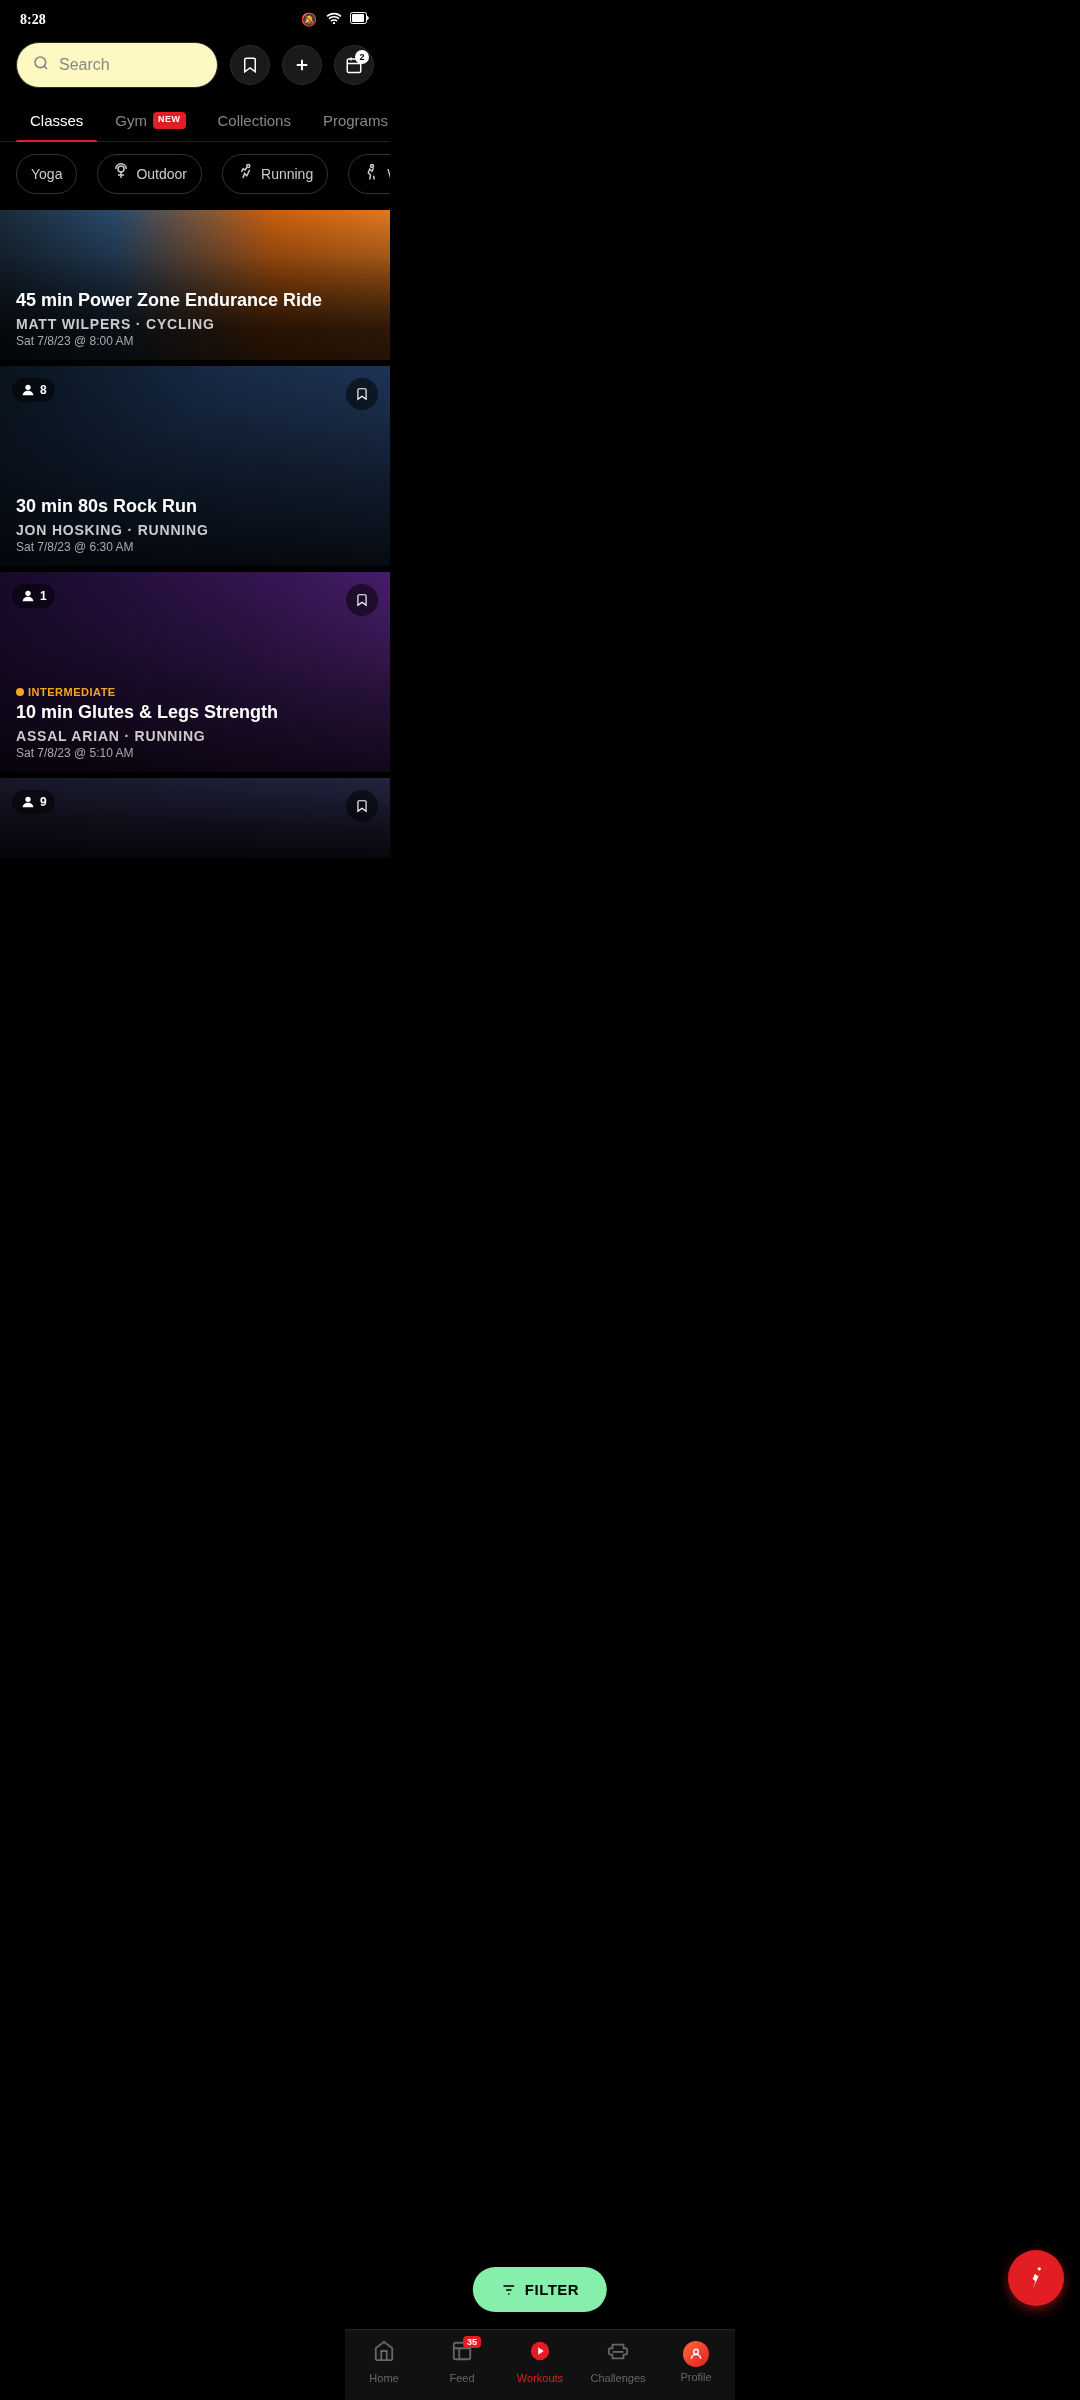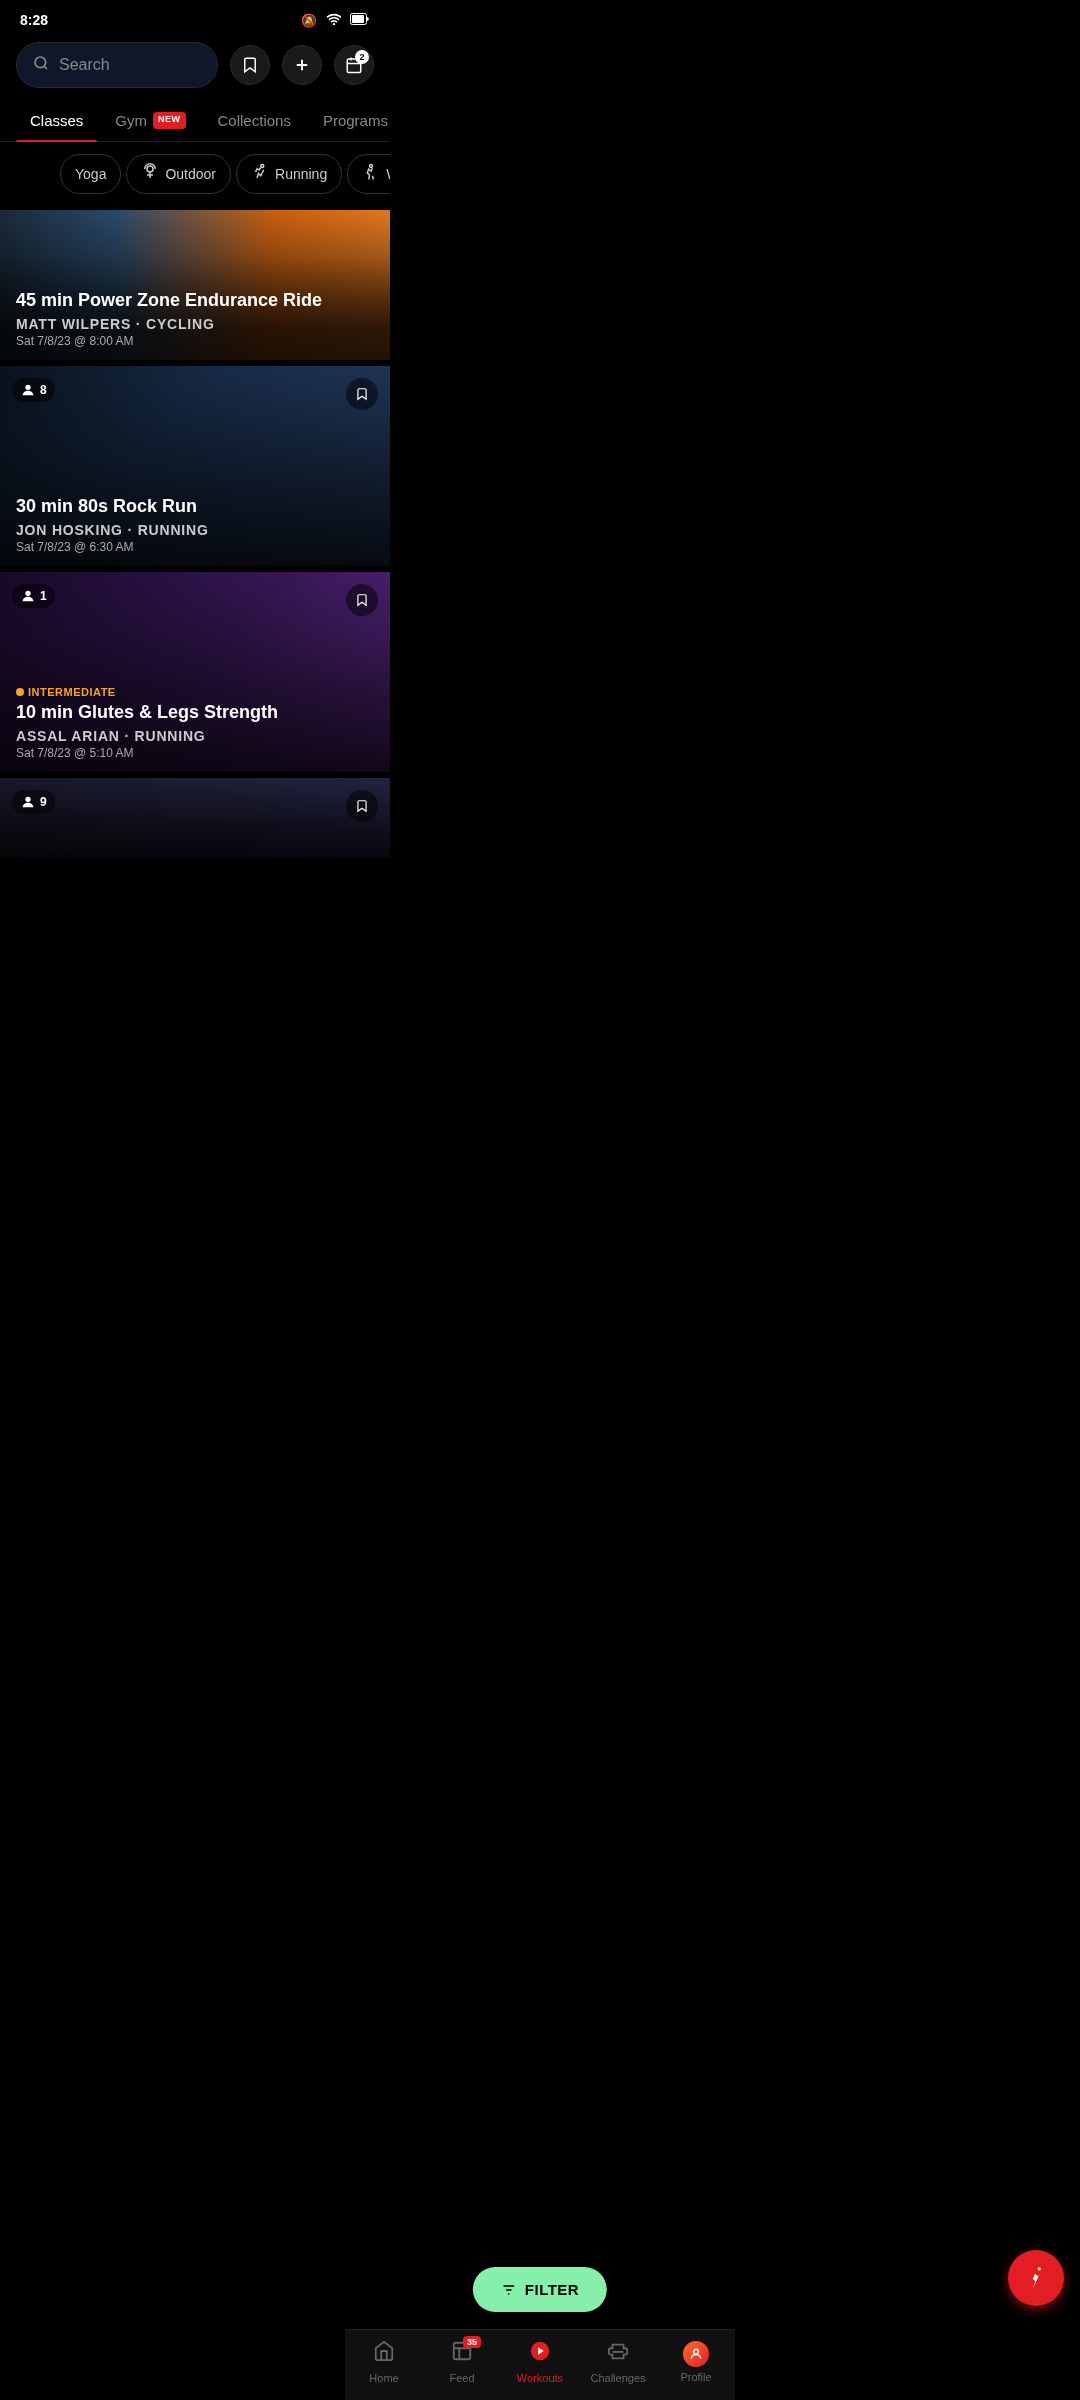--- a/index.html
+++ b/index.html
@@ -15,35 +15,36 @@
     }
 
     
     .status-bar {
       display: flex;
       justify-content: space-between;
       align-items: center;
       padding: 12px 20px 6px;
       font-size: 14px;
       font-weight: 600;
+      font-family: Liberation Serif, serif;
     }
     .status-time { color: #fff; }
     .status-icons { display: flex; align-items: center; gap: 8px; }
     .status-icon { font-size: 13px; }
 
     
     .search-container {
       padding: 8px 16px 12px;
       display: flex;
       align-items: center;
       gap: 12px;
     }
     .search-bar {
       flex: 1;
-      background: #0f172a;
+      background: #fef9c3;
       border-radius: 28px;
       padding: 12px 16px;
       display: flex;
       align-items: center;
       gap: 10px;
       border: 1px solid #2a2a2a;
     }
     .search-icon-svg { color: #888; font-size: 16px; }
     .search-text { color: #888; font-size: 16px; }
     .header-icons { display: flex; gap: 12px; align-items: center; }
@@ -105,24 +106,23 @@
       font-weight: 700;
       padding: 2px 5px;
       border-radius: 4px;
       letter-spacing: 0.5px;
     }
 
     
     .filter-chips {
       display: flex;
       padding: 12px 16px;
-      gap: 5px;
+      gap: 20px;
       overflow-x: auto;
       scrollbar-width: none;
-      margin-left: 44px;
     }
     .filter-chips::-webkit-scrollbar { display: none; }
     .chip {
       display: flex;
       align-items: center;
       gap: 6px;
       padding: 8px 14px;
       border-radius: 24px;
       font-size: 14px;
       font-weight: 500;

